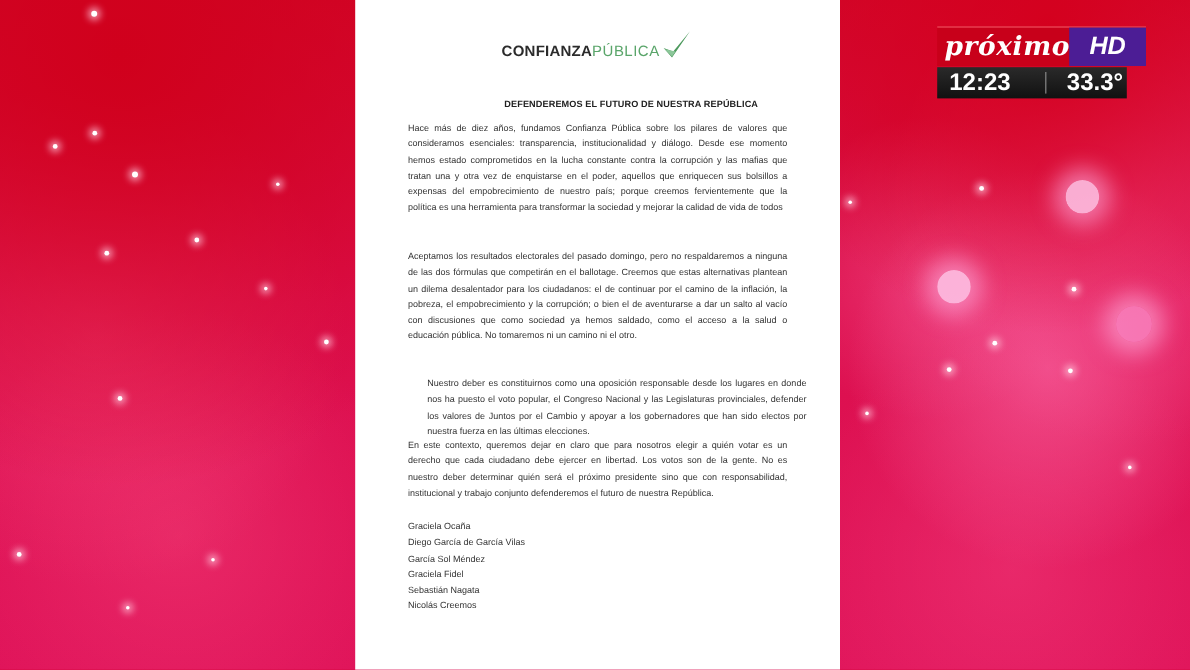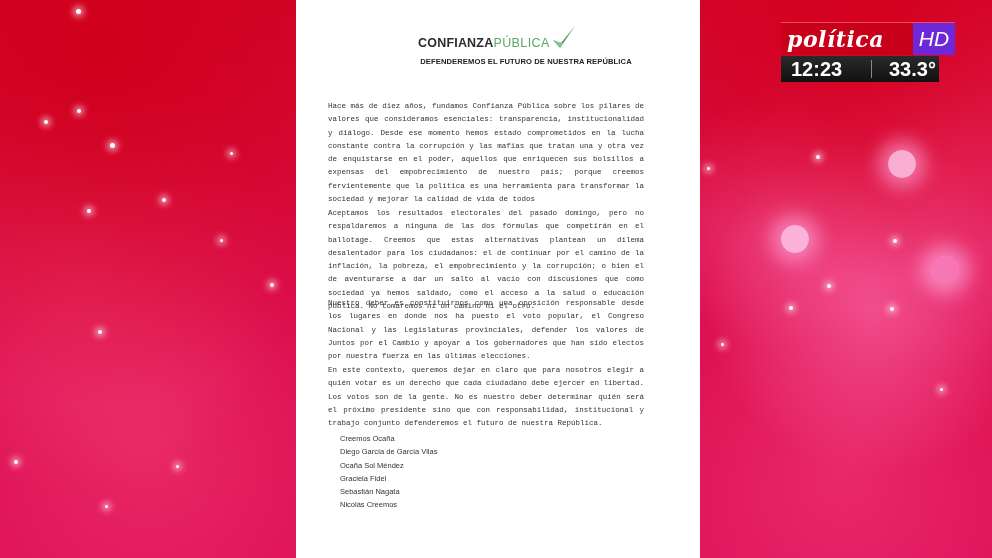--- a/index.html
+++ b/index.html
@@ -30,45 +30,45 @@
   }
   .logo {
     position:absolute; left:122px; top:34px; height:18px;
     display:flex; align-items:center;
   }
   .logo .l1 { font-weight:bold; font-size:12.5px; color:#2b2b2b; letter-spacing:0.2px; }
   .logo .l2 { font-size:12.5px; color:#5aa56a; letter-spacing:0.4px; }
   .logo svg { margin-left:1px; margin-top:-12px; }
 
   .title {
-    position:absolute; left:0; width:460px; top:57px; text-align:center;
+    position:absolute; left:0; width:460px; top:82px; text-align:center;
     font-weight:bold; font-size:7.6px; color:#222; letter-spacing:0.1px;
   }
   .para {
-    position:absolute; left:32px; width:316px;
-    font-size:7.5px; line-height:13.3px; color:#333; text-align:justify;font-family:Liberation Mono, monospace;
+    position:absolute; left:44px; width:316px;
+    font-size:7.5px; line-height:13.3px; color:#333; text-align:justify;
   }
   .p1 { top:100px; }
   .p2 { top:207px; }
   .p3 { top:297px; }
   .p4 { top:364px; }
   .sigs { position:absolute; left:44px; top:432px; font-size:7.5px; line-height:13.3px; color:#333; }
   .sigs div { white-space:nowrap; }
 
   .bug {
     position:absolute; left:781px; top:22px; width:174px; height:60px;
   }
   .bug .top { position:absolute; left:0; top:0; width:174px; height:32px; background:#c8001a; border-top:1px solid #f04c5e; }
   .bug .brand {
     position:absolute; left:6px; top:3px; font-family:"DejaVu Serif", serif; font-style:italic; font-weight:bold;
     font-size:22px; color:#fff; letter-spacing:0.5px;
   }
   .bug .hd {
-    position:absolute; right:0; top:0; width:42px; height:32px; background:#6d28d9;
-    color:#fff; font-weight:normal; font-style:italic; font-size:21px; text-align:center; line-height:32px;
+    position:absolute; right:0; top:0; width:64px; height:32px; background:#4c1d95;
+    color:#fff; font-weight:bold; font-style:italic; font-size:21px; text-align:center; line-height:32px;
   }
   .bug .bottom { position:absolute; left:0; top:34px; width:158px; height:26px; background:linear-gradient(180deg,#2a2a2a,#111); }
   .bug .time, .bug .temp { position:absolute; top:0; height:26px; line-height:26px; color:#fff; font-weight:bold; font-size:20px; }
   .bug .time { left:10px; }
   .bug .sep { position:absolute; left:90px; top:4px; width:1px; height:18px; background:#888; }
   .bug .temp { left:108px; }
 </style>
 </head>
 <body>
 
@@ -106,36 +106,36 @@
     <svg width="26" height="26" viewBox="0 0 26 26">
       <path d="M2 16 L9 24 L24 2 L10 19 Z" fill="#4e9a5e"></path>
       <path d="M3 17 L9 23 L12 19 Z" fill="#8cc79a"></path>
     </svg>
   </div>
 
   <div class="title">DEFENDEREMOS EL FUTURO DE NUESTRA REPÚBLICA</div>
 
   <p class="para p1" style="margin:0">Hace más de diez años, fundamos Confianza Pública sobre los pilares de valores que consideramos esenciales: transparencia, institucionalidad y diálogo. Desde ese momento hemos estado comprometidos en la lucha constante contra la corrupción y las mafias que tratan una y otra vez de enquistarse en el poder, aquellos que enriquecen sus bolsillos a expensas del empobrecimiento de nuestro país; porque creemos fervientemente que la política es una herramienta para transformar la sociedad y mejorar la calidad de vida de todos</p>
   <p class="para p2" style="margin:0">Aceptamos los resultados electorales del pasado domingo, pero no respaldaremos a ninguna de las dos fórmulas que competirán en el ballotage. Creemos que estas alternativas plantean un dilema desalentador para los ciudadanos: el de continuar por el camino de la inflación, la pobreza, el empobrecimiento y la corrupción; o bien el de aventurarse a dar un salto al vacío con discusiones que como sociedad ya hemos saldado, como el acceso a la salud o educación pública. No tomaremos ni un camino ni el otro.</p>
-  <p class="para p3" style="margin:0">Nuestro deber es constituirnos como una oposición responsable desde los lugares en donde nos ha puesto el voto popular, el Congreso Nacional y las Legislaturas provinciales, defender los valores de Juntos por el Cambio y apoyar a los gobernadores que han sido electos por nuestra fuerza en las últimas elecciones.</p>
+  <p class="para p3" style="margin:16px">Nuestro deber es constituirnos como una oposición responsable desde los lugares en donde nos ha puesto el voto popular, el Congreso Nacional y las Legislaturas provinciales, defender los valores de Juntos por el Cambio y apoyar a los gobernadores que han sido electos por nuestra fuerza en las últimas elecciones.</p>
   <p class="para p4" style="margin:0">En este contexto, queremos dejar en claro que para nosotros elegir a quién votar es un derecho que cada ciudadano debe ejercer en libertad. Los votos son de la gente. No es nuestro deber determinar quién será el próximo presidente sino que con responsabilidad, institucional y trabajo conjunto defenderemos el futuro de nuestra República.</p>
 
   <div class="sigs">
-    <div>Creemos Ocaña</div>
+    <div>Graciela Ocaña</div>
     <div>Diego García de García Vilas</div>
-    <div>Ocaña Sol Méndez</div>
+    <div>García Sol Méndez</div>
     <div>Graciela Fidel</div>
     <div>Sebastián Nagata</div>
     <div>Nicolás Creemos</div>
   </div>
 </div>
 
 <div class="bug">
   <div class="top">
-    <span class="brand">política</span>
+    <span class="brand">próximo</span>
     <span class="hd">HD</span>
   </div>
   <div class="bottom">
     <span class="time">12:23</span>
     <span class="sep"></span>
     <span class="temp">33.3°</span>
   </div>
 </div>
 
 </body></html>

